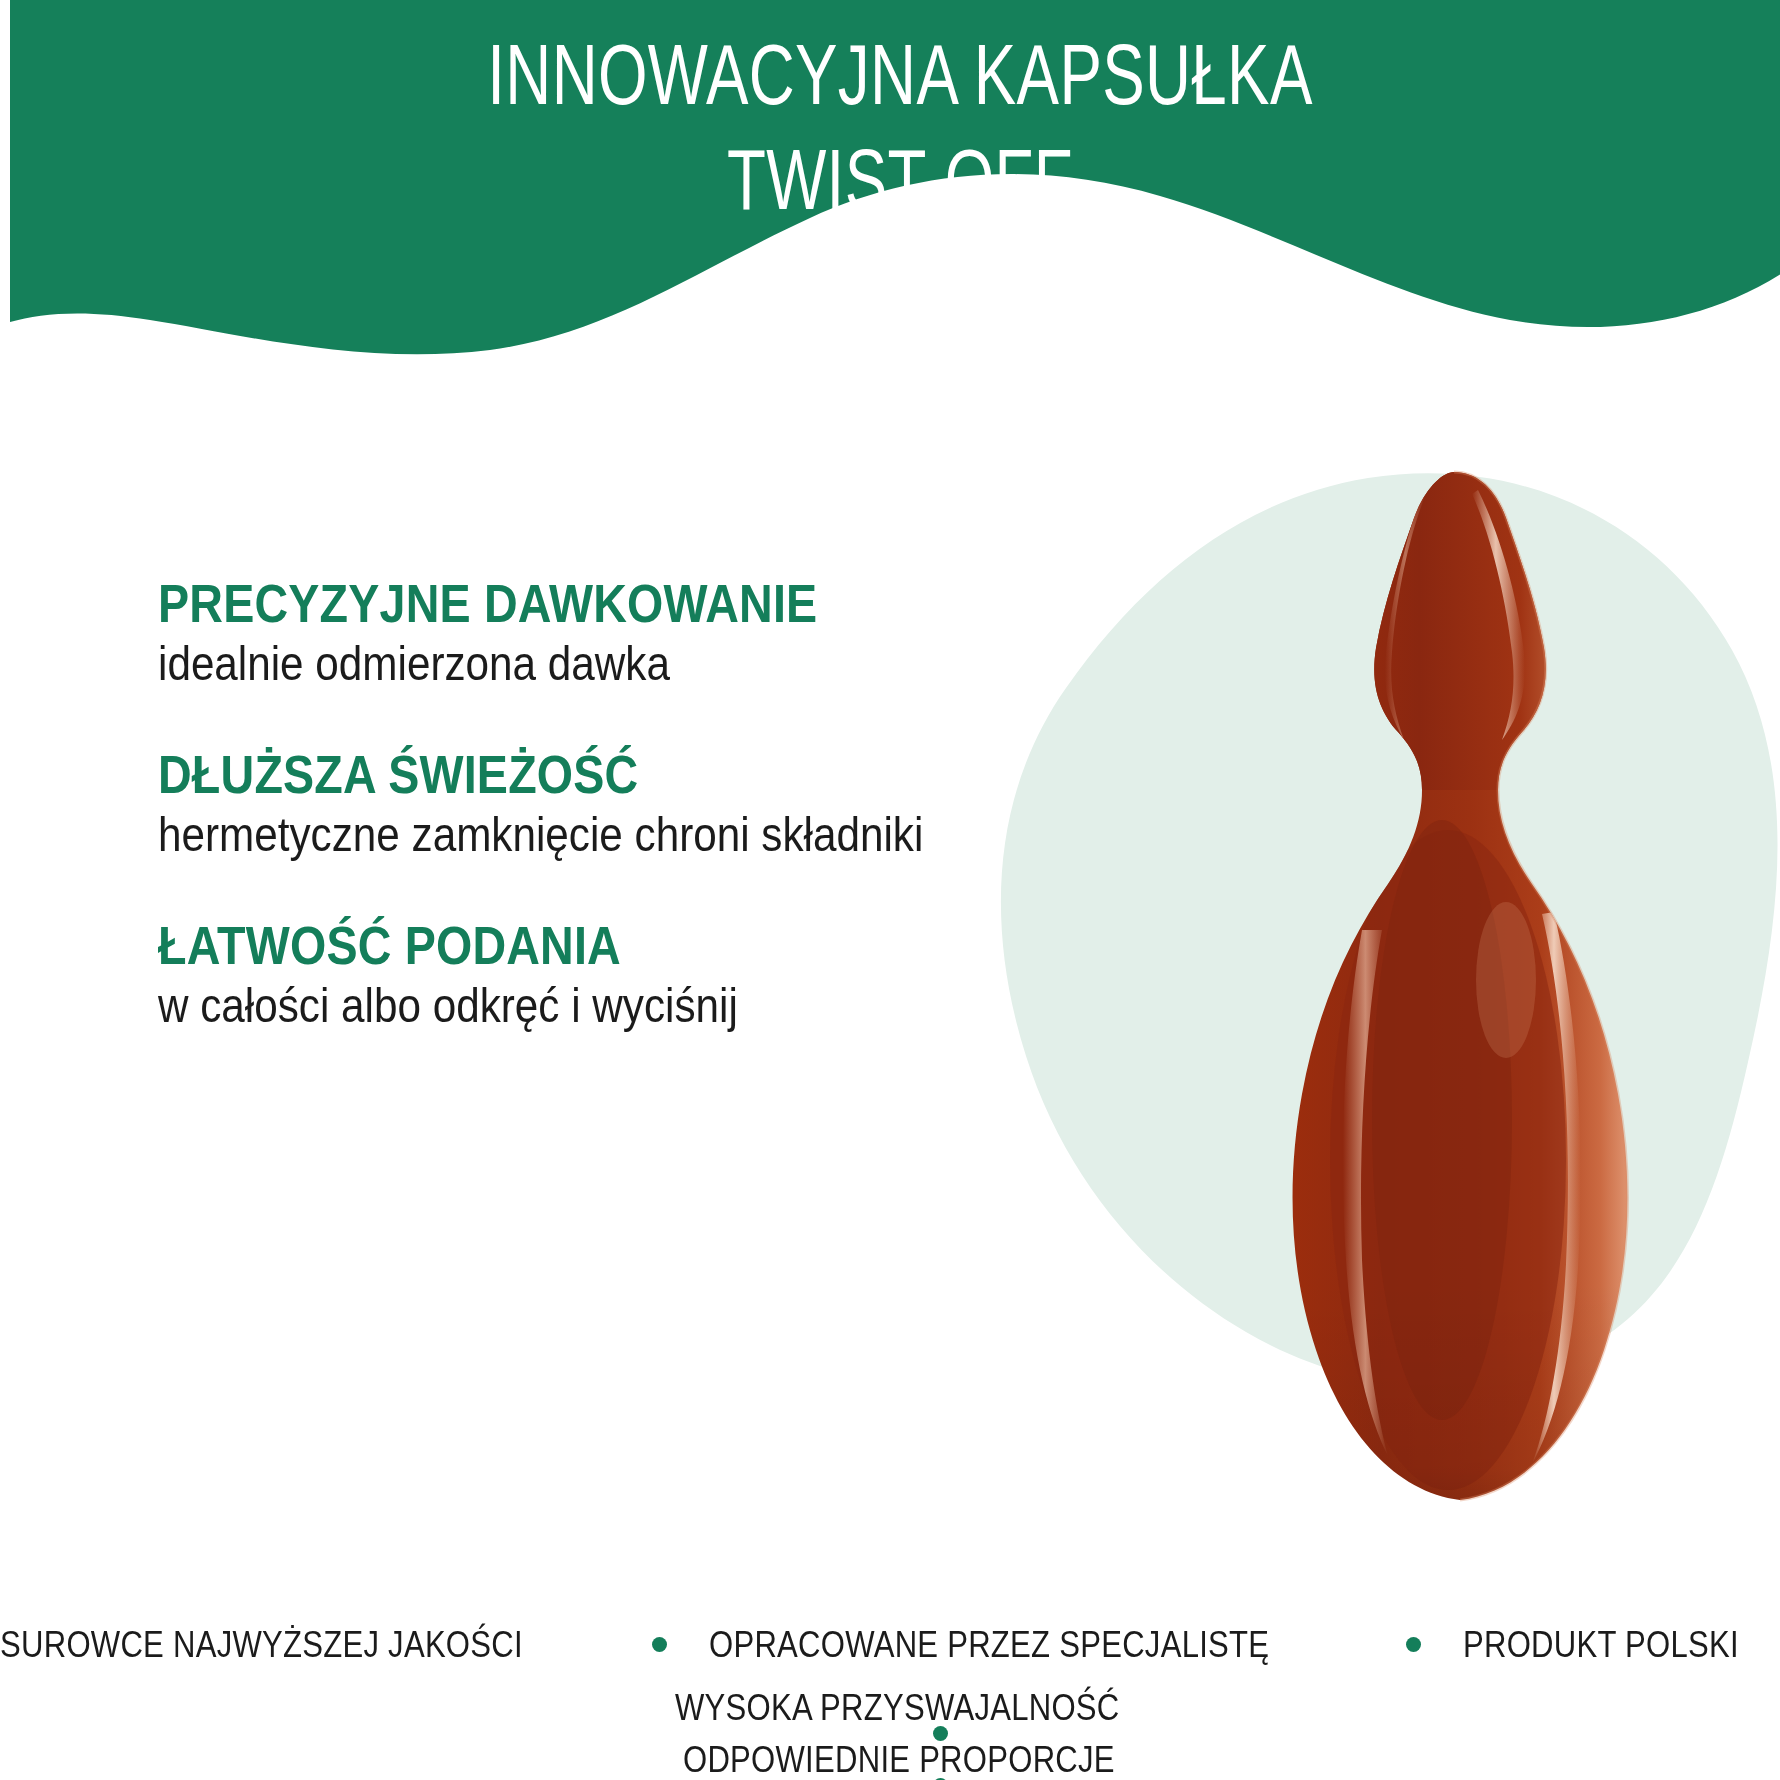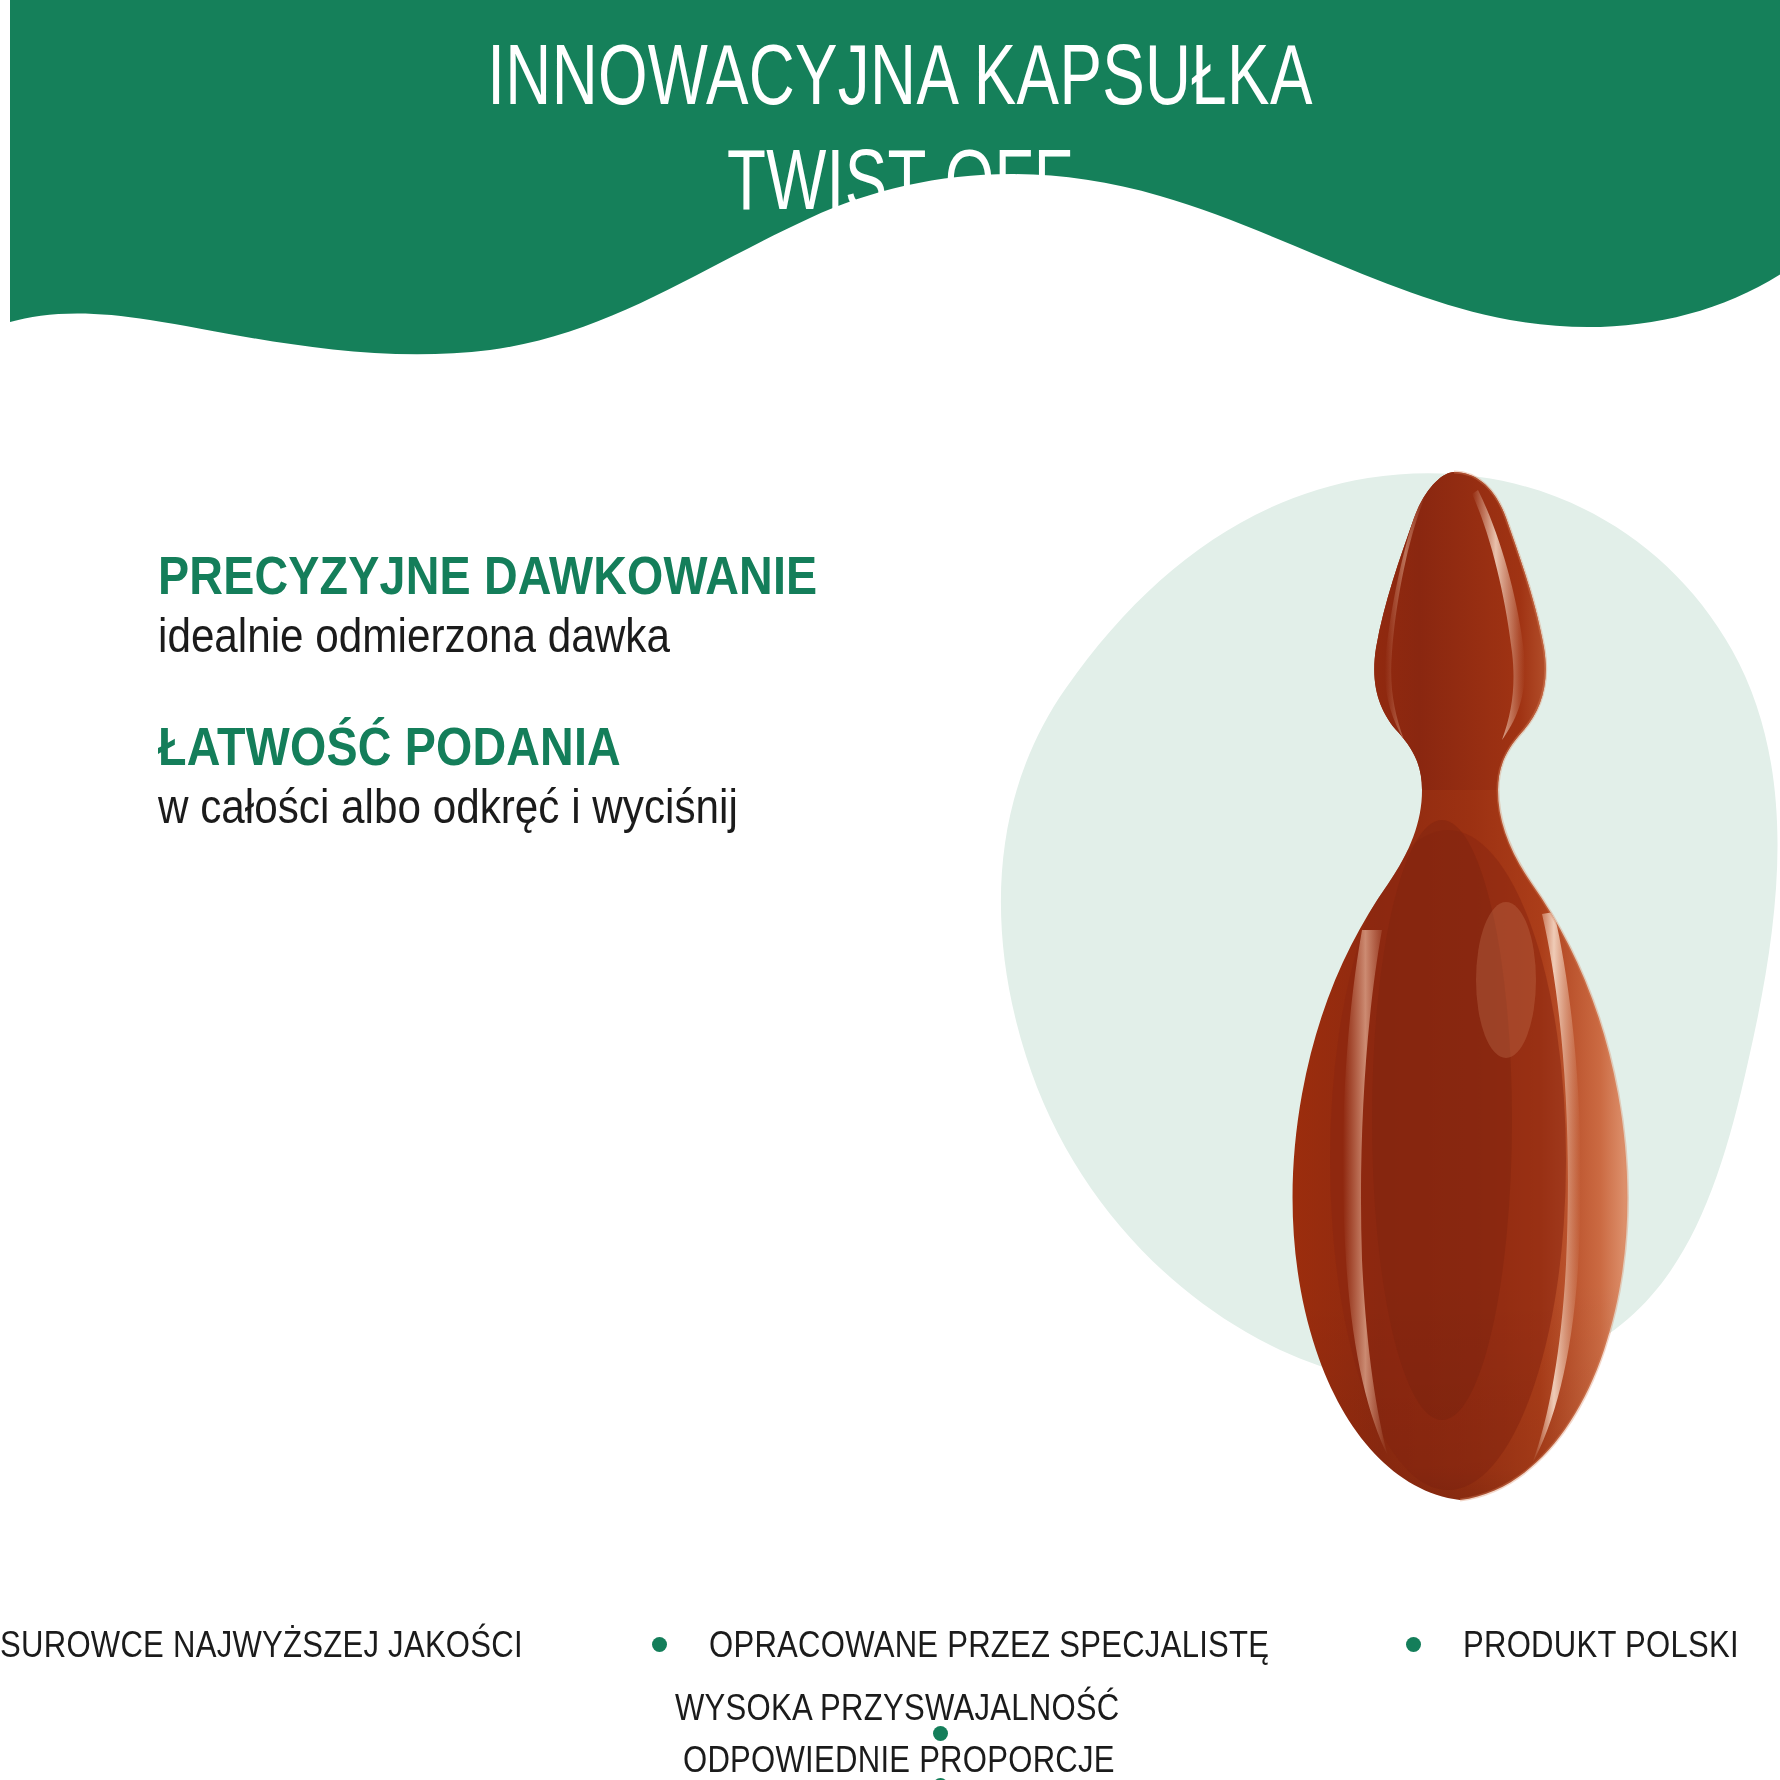--- a/index.html
+++ b/index.html
@@ -84,20 +84,21 @@
   
   #feature-list {
     position: absolute;
     left: 158px;
     top: 548px;
     width: 1000px;
     z-index: 4;
   }
   .feature-item {
     margin-bottom: 56px;
+    margin-top: 28px;
   }
   .feature-item:last-child { margin-bottom: 0; }
   .feature-title {
     color: #147e5a;
     font-size: 53px;
     font-weight: 700;
     letter-spacing: 0.2px;
     line-height: 1.06;
     transform: scaleX(0.88);
     transform-origin: 0 50%;
@@ -280,20 +281,24 @@
     </svg>
   </div>
 
   <div id="feature-list">
 
     <div class="feature-item">
       <div class="feature-title">PRECYZYJNE DAWKOWANIE</div>
       <div class="feature-sub">idealnie odmierzona dawka</div>
     </div>
 
+    <div class="feature-item">
+      <div class="feature-title">DŁUŻSZA ŚWIEŻOŚĆ</div>
+      <div class="feature-sub">hermetyczne zamknięcie chroni składniki</div>
+    </div>
 
     <div class="feature-item">
       <div class="feature-title">ŁATWOŚĆ PODANIA</div>
       <div class="feature-sub">w całości albo odkręć i wyciśnij</div>
     </div>
 
 
 
   </div>
 

